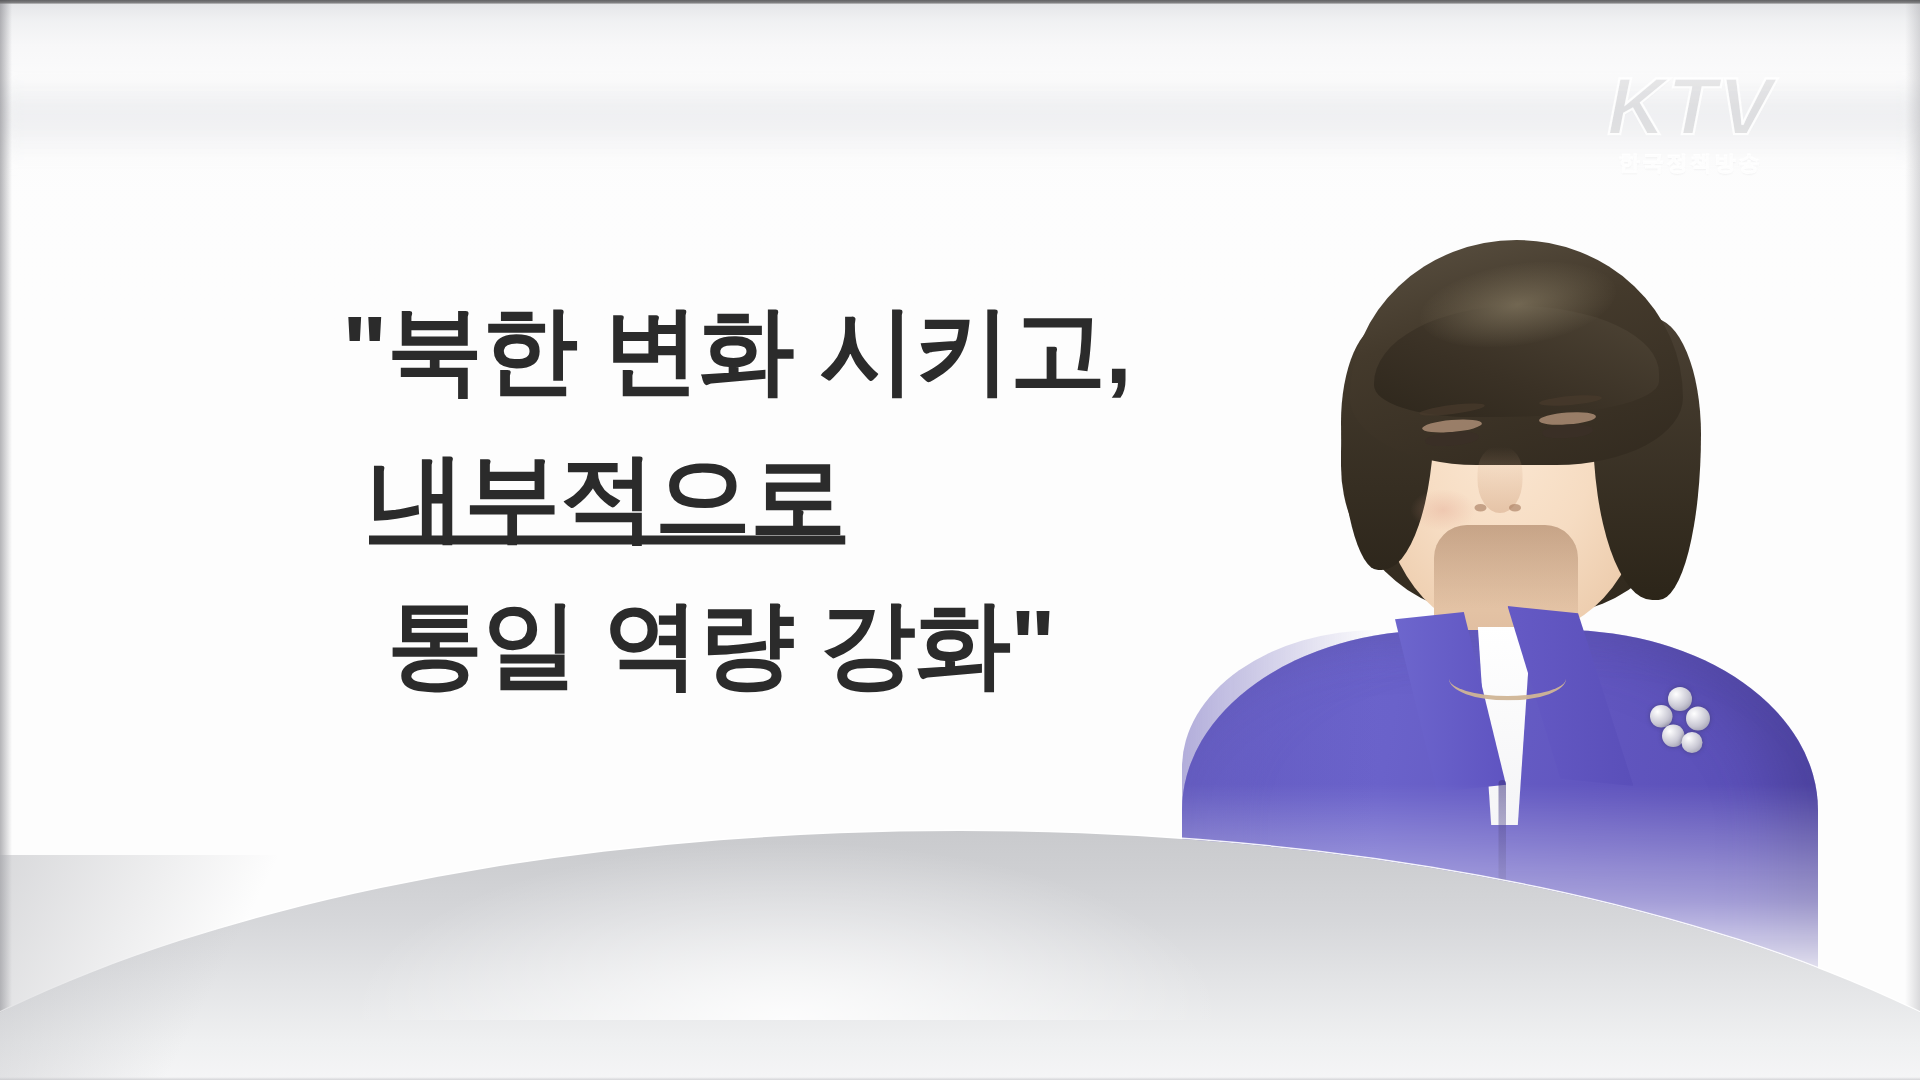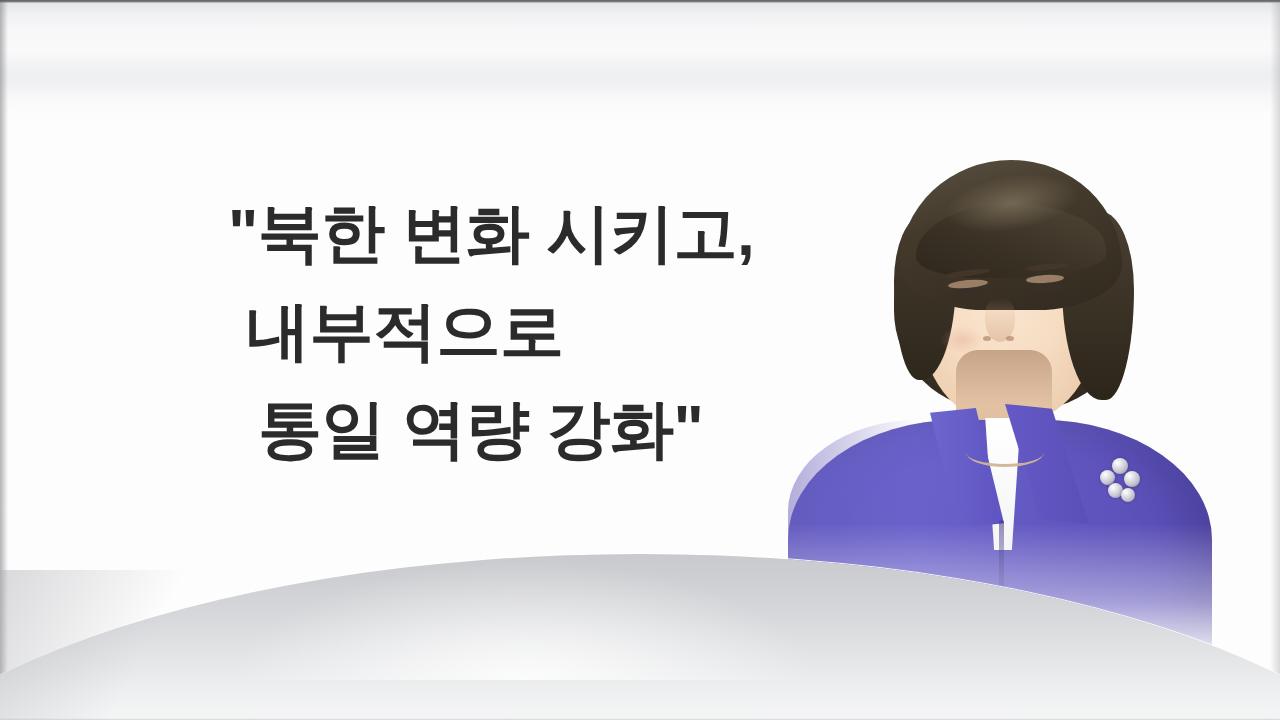--- a/index.html
+++ b/index.html
@@ -86,21 +86,21 @@
     position:absolute;left:0;top:184px;width:820px;
     color:#2b2b2b;
     font-weight:bold;
     font-size:64px;
     line-height:98px;
     letter-spacing:-0.5px;
     white-space:nowrap;
   }
   .hl-line{display:block;}
   .hl-1{padding-left:228px;}
-  .hl-2{padding-left:246px;}
+  .hl-2{padding-left:246px;text-decoration:underline;}
   .hl-3{padding-left:258px;}
 
   
   .portrait{
     position:absolute;left:770px;top:120px;width:460px;height:560px;
   }
   
   .portrait-inner{
     position:absolute;inset:0;
     -webkit-mask-image:linear-gradient(to bottom,#000 0,#000 72%,rgba(0,0,0,.55) 86%,rgba(0,0,0,0) 97%);
@@ -346,15 +346,19 @@
     <div class="arc-sheen"></div>
     <div class="bottom-rule"></div>
   </div>
 
   <div class="headline">
     <span class="hl-line hl-1">"북한 변화 시키고,</span>
     <span class="hl-line hl-2">내부적으로</span>
     <span class="hl-line hl-3">통일 역량 강화"</span>
   </div>
 
+  <div class="logo">
+    <div class="logo-mark">KTV</div>
+    <div class="logo-sub">한국정책방송</div>
+  </div>
 
   <div class="top-rule"></div>
 </div>
 
 </body></html>

